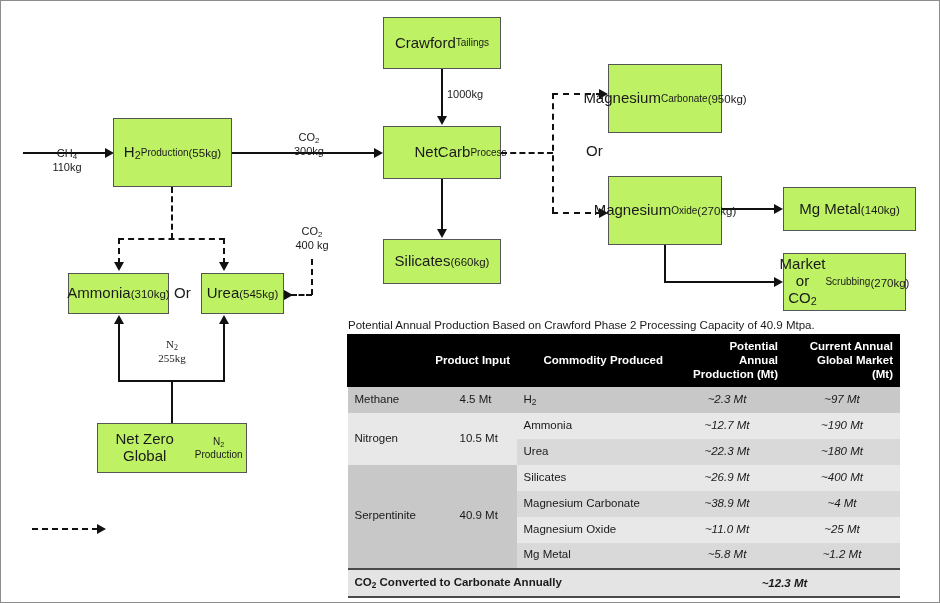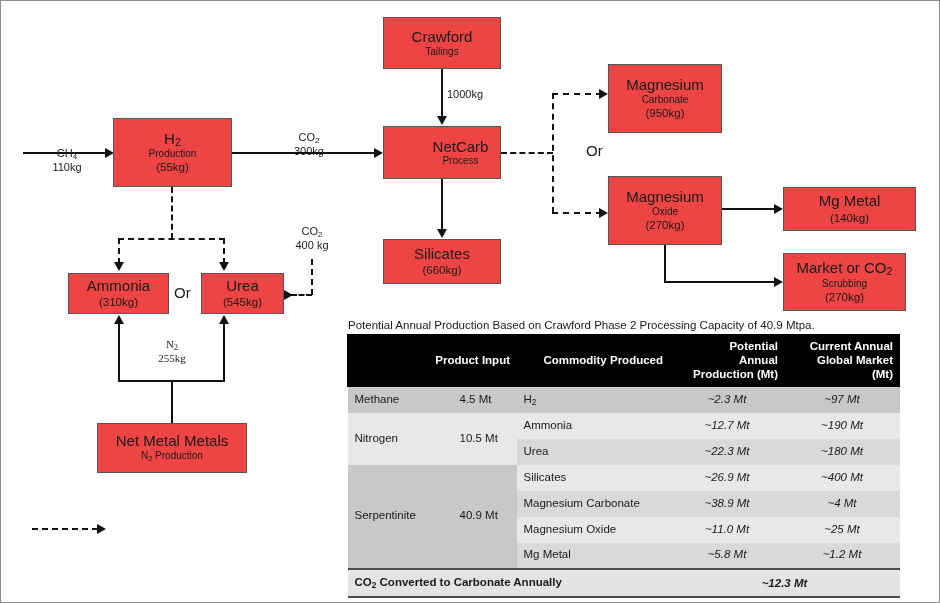--- a/index.html
+++ b/index.html
@@ -17,23 +17,22 @@
     border:1px solid #8c8c8c;
     background:#fff;
     overflow:hidden;
   }
 
   
   .fbox{
     position:absolute;
     box-sizing:border-box;
     border:1.3px solid #555;
-    background:#ef4444;
+    background:#bef264;
     display:flex;
-    flex-direction:column;
     align-items:center;
     justify-content:center;
     text-align:center;
     line-height:1.12;
   }
   .fbox .t1{font-size:15px;}
   .fbox .t2{font-size:10px;}
   .fbox .qty{font-size:11.5px;margin-top:2px;}
   sub{font-size:0.72em;vertical-align:-0.22em;}
 
@@ -164,21 +163,21 @@
     <span class="t1">Ammonia</span>
     <span class="qty">(310kg)</span>
   </div>
 
   <div class="fbox" style="left:200px;top:272px;width:83px;height:41px;">
     <span class="t1">Urea</span>
     <span class="qty">(545kg)</span>
   </div>
 
   <div class="fbox" style="left:96px;top:422px;width:150px;height:50px;">
-    <span class="t1">Net Metal Metals</span>
+    <span class="t1">Net Zero Global</span>
     <span class="t2">N<sub>2</sub> Production</span>
   </div>
 
   <div class="fbox" style="left:607px;top:63px;width:114px;height:69px;">
     <span class="t1">Magnesium</span>
     <span class="t2">Carbonate</span>
     <span class="qty">(950kg)</span>
   </div>
 
   <div class="fbox" style="left:607px;top:175px;width:114px;height:69px;">

